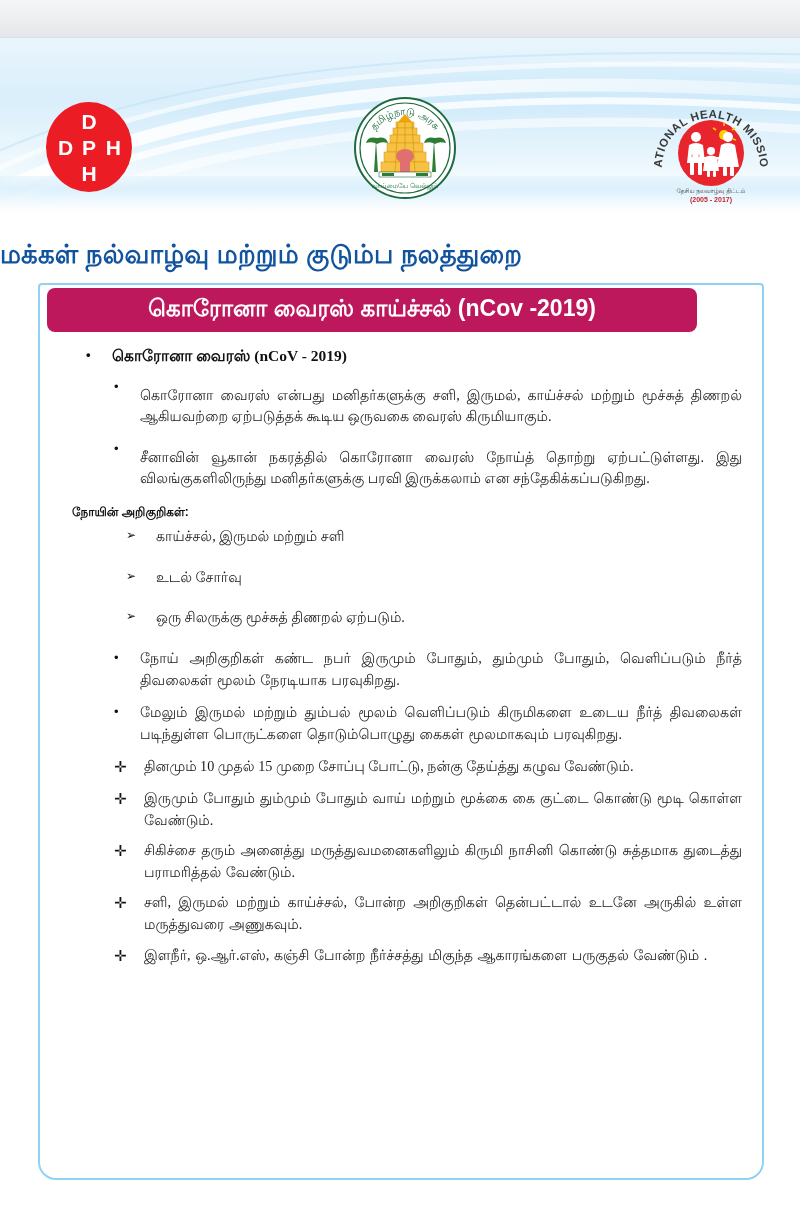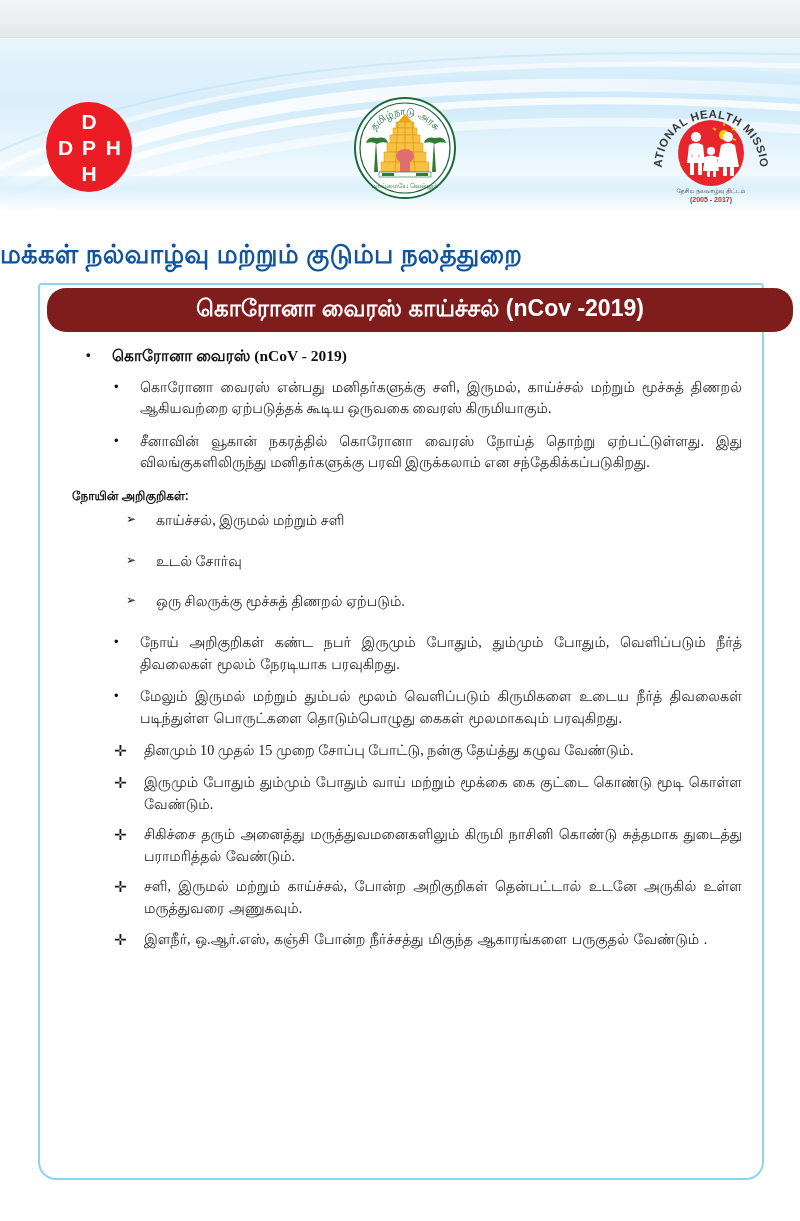--- a/index.html
+++ b/index.html
@@ -98,23 +98,23 @@
     color: #12539e;
     letter-spacing: 0.2px;
     font-family: Liberation Sans, sans-serif;
     margin-top: 12px;
   }
 
   
   .banner {
     position: absolute;
     left: 47px; top: 288px;
-    width: 746px; height: 44px;
-    background: #7f1d1d;
-    border-radius: 19px;
+    width: 650px; height: 44px;
+    background: #be185d;
+    border-radius: 8px;
     display: flex;
     align-items: center;
     justify-content: center;
     color: #ffffff;
     font-size: 23px;
     font-weight: bold;
   }
 
   
   .content-box {
@@ -172,21 +172,21 @@
     flex: 0 0 auto;
     width: 26px;
     color: #111;
     font-size: 13px;
     line-height: 1.52;
   }
   ul.ar .bullet { font-size: 12px; width: 30px; }
   ul.pl .bullet { font-size: 15px; width: 30px; font-weight: bold; }
 
   .btext { flex: 1 1 auto; font-family: Liberation Serif, serif; }
-  .justify { text-align: justify; }
+  .justify { text-align: justify; margin-top: 8px; }
   .spaced  { text-align: justify; word-spacing: 1px; }
 
   
   .page::after {
     content: "";
     position: absolute;
     inset: 0;
     pointer-events: none;
     box-shadow: inset 0 0 0 0 transparent;
   }

